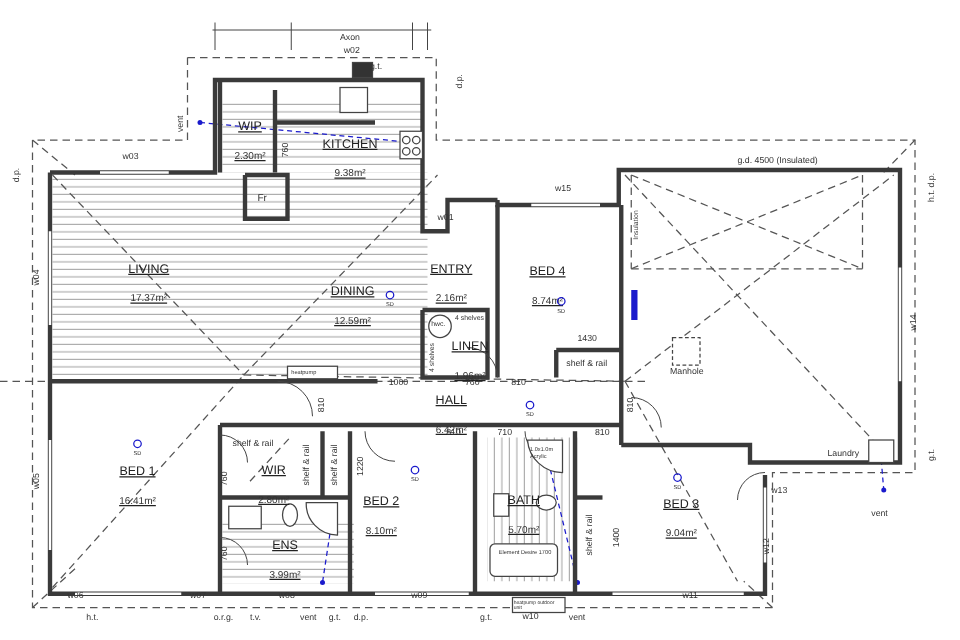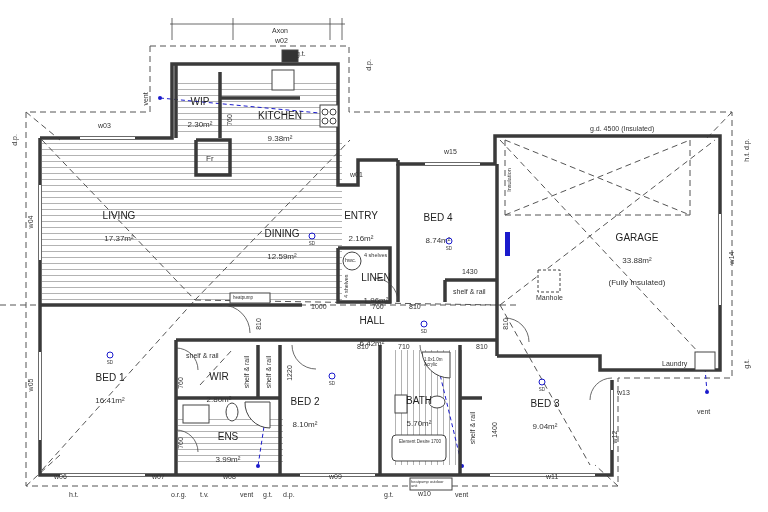--- a/index.html
+++ b/index.html
@@ -1,19 +1,19 @@
 <!DOCTYPE html>
 <html><head>
 <meta charset="utf-8">
 <style>
   html,body{margin:0;padding:0;background:#ffffff;}
   body{width:768px;height:512px;overflow:hidden;position:relative;font-family:"Liberation Sans",sans-serif;}
   #plan{position:absolute;left:0;top:0;width:768px;height:512px;}
   .lbl{position:absolute;font-family:"Liberation Sans",sans-serif;color:#222;white-space:nowrap;line-height:1;}
-  .room{font-size:10px;text-align:center;transform:translateX(-50%);}
+  .room{font-size:10px;text-align:center;transform:translateX(-50%);text-decoration:underline;}
   .area{font-size:8px;display:block;margin-top:14px;color:#333;}
   .small{font-size:7px;color:#333;}
   .tiny{font-size:5.5px;color:#333;}
   .vert-center{transform:translate(-50%,-50%) rotate(-90deg);}
   .sd{position:absolute;width:5px;height:5px;border:1.5px solid #1a1acc;border-radius:50%;transform:translate(-50%,-50%);}
   .sdl{position:absolute;font-size:4.5px;color:#333;transform:translateX(-50%);}
 </style>
 </head>
 <body>
 
@@ -179,26 +179,21 @@
     <span class="area">2.16m²</span>
   </div>
   <div class="lbl room" style="left:376px;top:273px;">
     <span>LINEN</span>
     <span class="area">1.96m²</span>
   </div>
   <div class="lbl room" style="left:438px;top:213px;">
     <span>BED 4</span>
     <span class="area">8.74m²</span>
   </div>
-  <div class="lbl room" style="left:637px;top:233px;">
-    <span>GARAGE</span>
-    <span class="area">33.88m²</span>
-    <span class="area">(Fully Insulated)</span>
-  </div>
-  <div class="lbl room" style="left:372px;top:316px;">
+  <div class="lbl room" style="left:361px;top:316px;">
     <span>HALL</span>
     <span class="area">6.42m²</span>
   </div>
   <div class="lbl room" style="left:110px;top:373px;">
     <span>BED 1</span>
     <span class="area">16.41m²</span>
   </div>
   <div class="lbl room" style="left:219px;top:372px;">
     <span>WIR</span>
     <span class="area">2.80m²</span>

